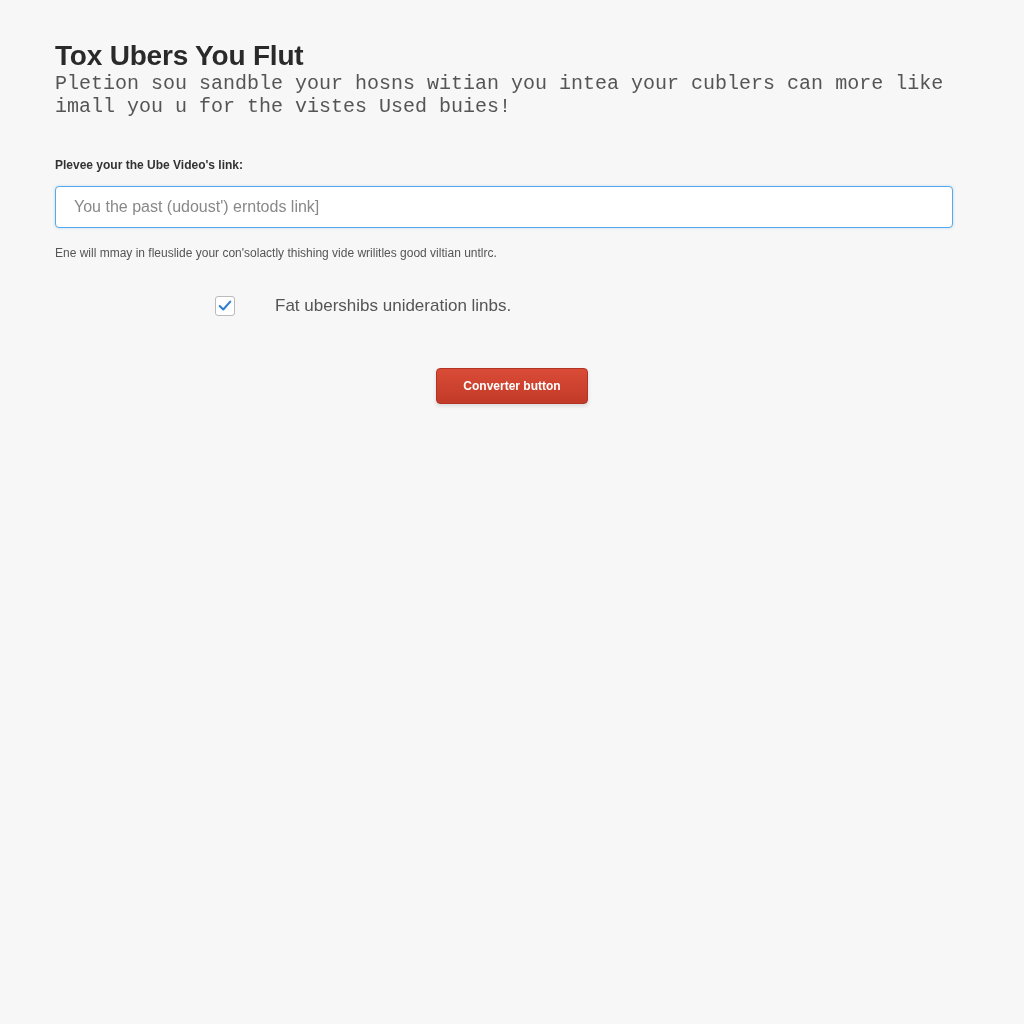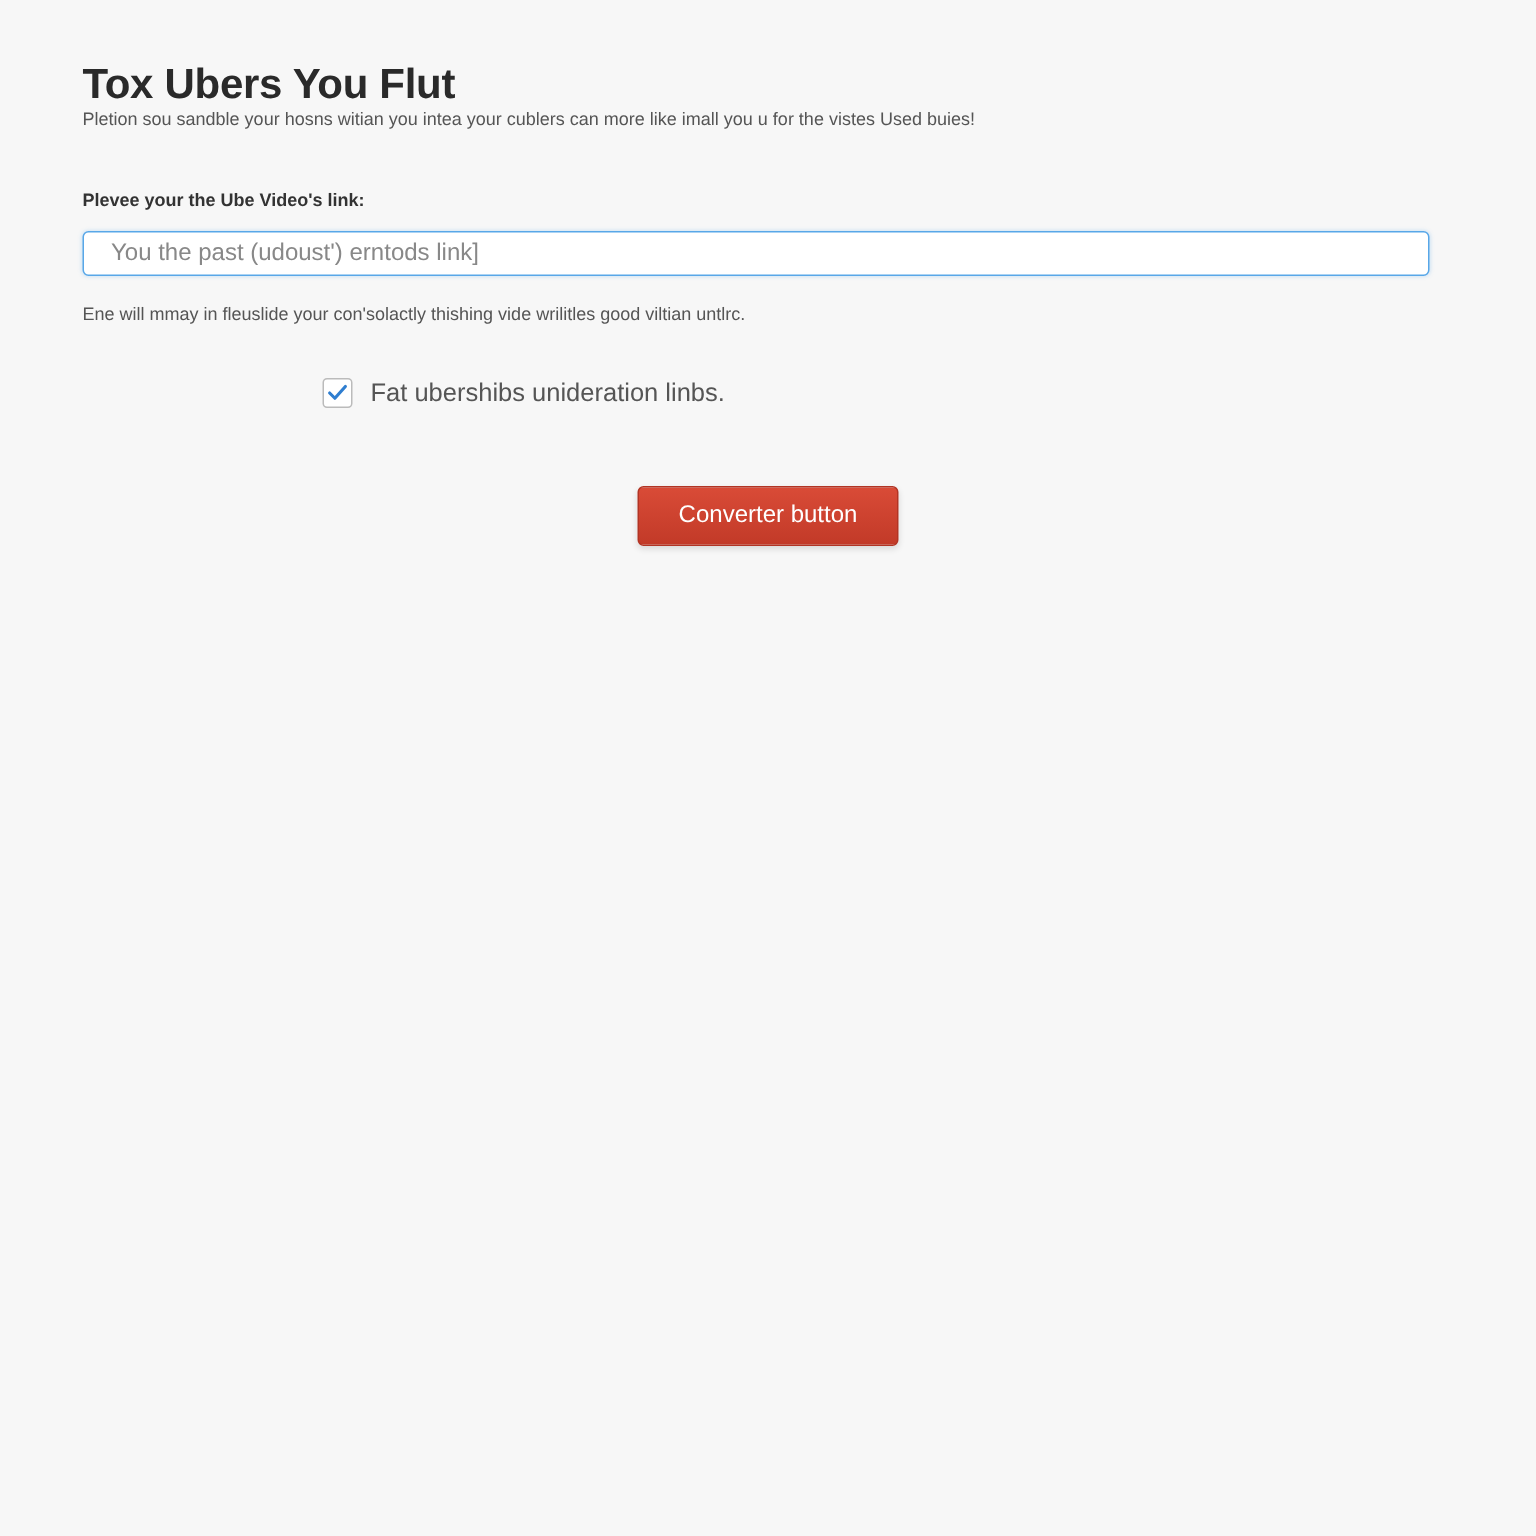--- a/index.html
+++ b/index.html
@@ -15,38 +15,39 @@
       padding: 40px 55px;
       color: #333;
     }
     .page-title {
       font-size: 28px;
       font-weight: 700;
       color: #2a2a2a;
       letter-spacing: -0.2px;
     }
     .page-subtitle {
-      font-size: 12px;
+      font-size: 20px;
       color: #555;
       margin-bottom: 40px;
+      font-family: Liberation Mono, monospace;
     }
     .form-section {
       margin-bottom: 18px;
     }
     .input-label {
       display: block;
       font-size: 12px;
       font-weight: 600;
       color: #333;
       margin-bottom: 14px;
     }
     .link-input {
       width: 100%;
       max-width: 898px;
-      height: 30px;
+      height: 42px;
       padding: 8px 18px;
       font-size: 16px;
       color: #777;
       border: 1px solid #58a7e8;
       border-radius: 4px;
       outline: none;
       background: #fff;
       box-shadow: 0 0 3px rgba(88,167,232,0.35);
     }
     .link-input::placeholder {
@@ -58,20 +59,21 @@
       margin-top: 16px;
       margin-bottom: 36px;
     }
     .checkbox-group {
       margin-left: 160px;
     }
     .checkbox-row {
       display: flex;
       align-items: center;
       margin-bottom: 14px;
+      gap: 28px;
     }
     .checkbox {
       width: 20px;
       height: 20px;
       border: 1px solid #bbb;
       border-radius: 3px;
       background: #fff;
       margin-right: 12px;
       display: flex;
       align-items: center;
@@ -83,22 +85,22 @@
       height: 14px;
     }
     .checkbox-label {
       font-size: 17px;
       color: #555;
     }
     .convert-button {
       display: block;
       margin: 52px auto 0;
       padding: 10px 26px;
-      font-size: 16px;
-      font-weight: 400;
+      font-size: 12px;
+      font-weight: 700;
       color: #fff;
       background: linear-gradient(#d94b37, #c23a28);
       border: 1px solid #b23424;
       border-radius: 4px;
       cursor: pointer;
       box-shadow: 0 2px 4px rgba(0,0,0,0.12);
       text-align: right;
     }
   </style>
 </head>

